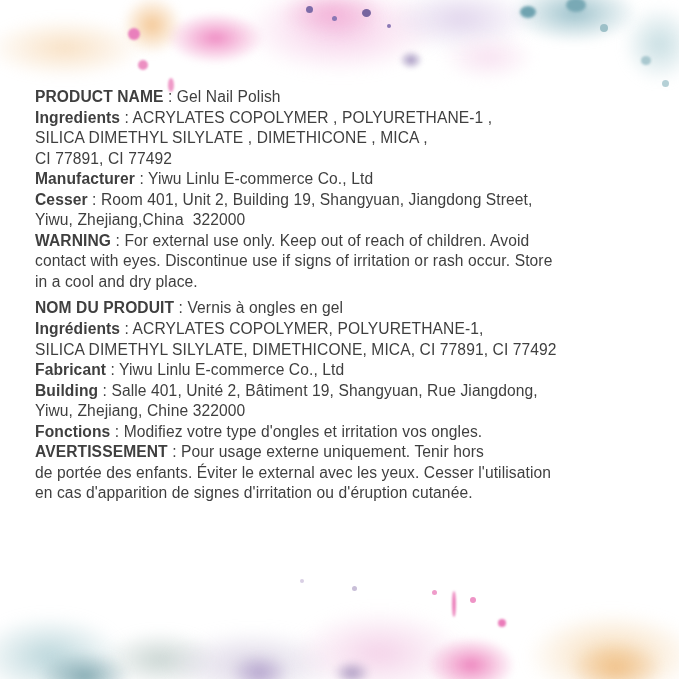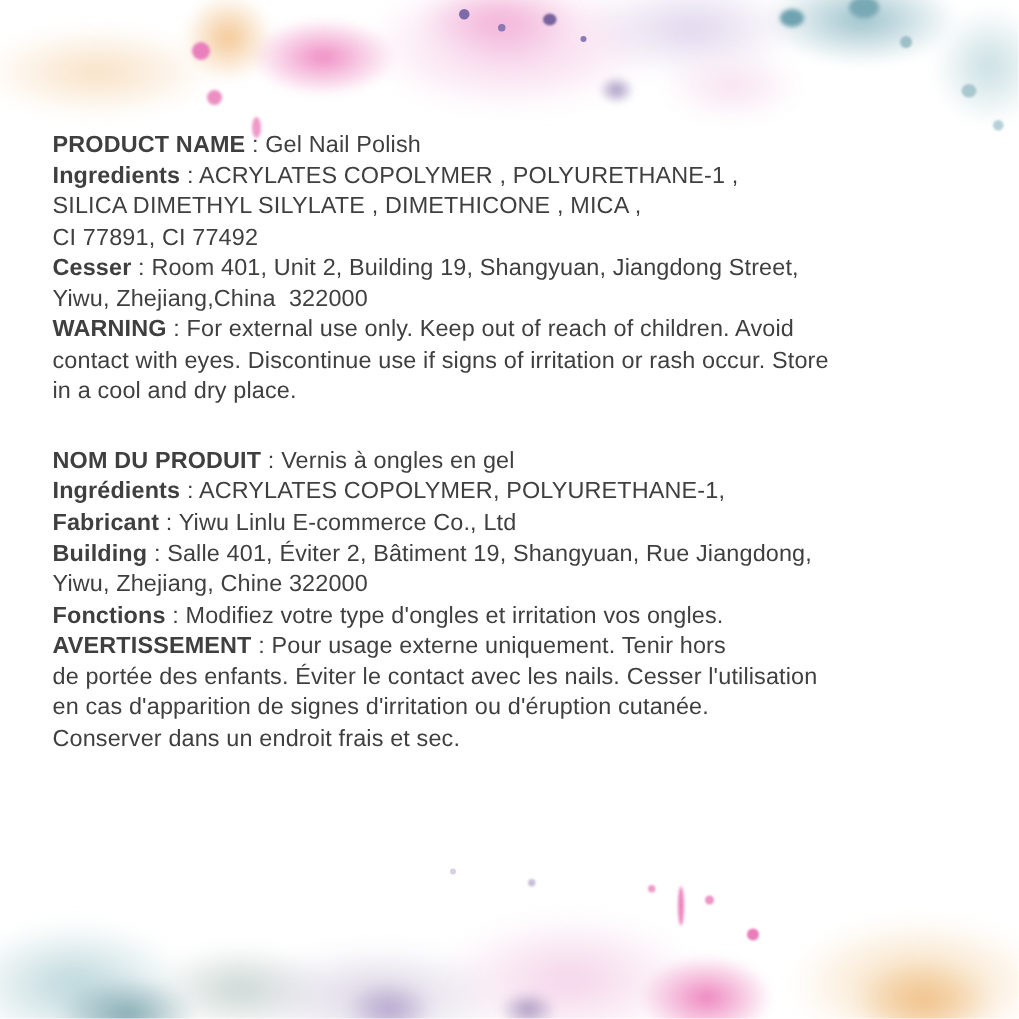--- a/index.html
+++ b/index.html
@@ -56,21 +56,21 @@
   .b11{left:352px;bottom:88px;width:5px;height:5px;background:#c9bfd8;filter:blur(.6px);}
   .b12{left:300px;bottom:96px;width:4px;height:4px;background:#d9cfe4;filter:blur(.5px);}
 
   
   .label-text{
     position:absolute;left:35px;top:87px;width:625px;
     color:#3f3f3f;font-size:15.6px;line-height:20.55px;
     letter-spacing:.1px;
   }
   .section{white-space:nowrap;}
-  .section-fr{margin-top:26px;}
+  .section-fr{margin-top:6px;}
   .line{height:20.55px;}
   .line .b{font-weight:bold;text-align:right;}
 </style>
 </head>
 <body>
 
 <div class="decor decor-top">
   <div class="blob t1"></div>
   <div class="blob t2"></div>
   <div class="blob t3"></div>
@@ -114,33 +114,34 @@
   <div class="blob b12"></div>
 </div>
 
 <div class="label-text">
 
   <div class="section section-en">
     <div class="line"><span class="b">PRODUCT NAME</span><span> : Gel Nail Polish</span></div>
     <div class="line"><span class="b">Ingredients</span><span> : ACRYLATES COPOLYMER , POLYURETHANE-1 ,</span></div>
     <div class="line"><span class="b"></span><span>SILICA DIMETHYL SILYLATE , DIMETHICONE , MICA ,</span></div>
     <div class="line"><span class="b"></span><span>CI 77891, CI 77492</span></div>
+    <div class="line"><span class="b">Manufacturer</span><span> : Yiwu Linlu E-commerce Co., Ltd</span></div>
     <div class="line"><span class="b">Cesser</span><span> : Room 401, Unit 2, Building 19, Shangyuan, Jiangdong Street,</span></div>
     <div class="line"><span class="b"></span><span>Yiwu, Zhejiang,China&nbsp; 322000</span></div>
     <div class="line"><span class="b">WARNING</span><span> : For external use only. Keep out of reach of children. Avoid</span></div>
     <div class="line"><span class="b"></span><span>contact with eyes. Discontinue use if signs of irritation or rash occur. Store</span></div>
     <div class="line"><span class="b"></span><span>in a cool and dry place.</span></div>
   </div>
 
   <div class="section section-fr">
     <div class="line"><span class="b">NOM DU PRODUIT</span><span> : Vernis à ongles en gel</span></div>
     <div class="line"><span class="b">Ingrédients</span><span> : ACRYLATES COPOLYMER, POLYURETHANE-1,</span></div>
+    <div class="line"><span class="b"></span><span>SILICA DIMETHYL SILYLATE, DIMETHICONE, MICA, CI 77891, CI 77492</span></div>
     <div class="line"><span class="b">Fabricant</span><span> : Yiwu Linlu E-commerce Co., Ltd</span></div>
-    <div class="line"><span class="b">Building</span><span> : Salle 401, Éviter 2, Bâtiment 19, Shangyuan, Rue Jiangdong,</span></div>
+    <div class="line"><span class="b">Building</span><span> : Salle 401, Unité 2, Bâtiment 19, Shangyuan, Rue Jiangdong,</span></div>
     <div class="line"><span class="b"></span><span>Yiwu, Zhejiang, Chine 322000</span></div>
     <div class="line"><span class="b">Fonctions</span><span> : Modifiez votre type d'ongles et irritation vos ongles.</span></div>
     <div class="line"><span class="b">AVERTISSEMENT</span><span> : Pour usage externe uniquement. Tenir hors</span></div>
-    <div class="line"><span class="b"></span><span>de portée des enfants. Éviter le contact avec les nails. Cesser l'utilisation</span></div>
+    <div class="line"><span class="b"></span><span>de portée des enfants. Éviter le external avec les yeux. Cesser l'utilisation</span></div>
     <div class="line"><span class="b"></span><span>en cas d'apparition de signes d'irritation ou d'éruption cutanée.</span></div>
-    <div class="line"><span class="b"></span><span>Conserver dans un endroit frais et sec.</span></div>
   </div>
 
 </div>
 
 </body></html>

